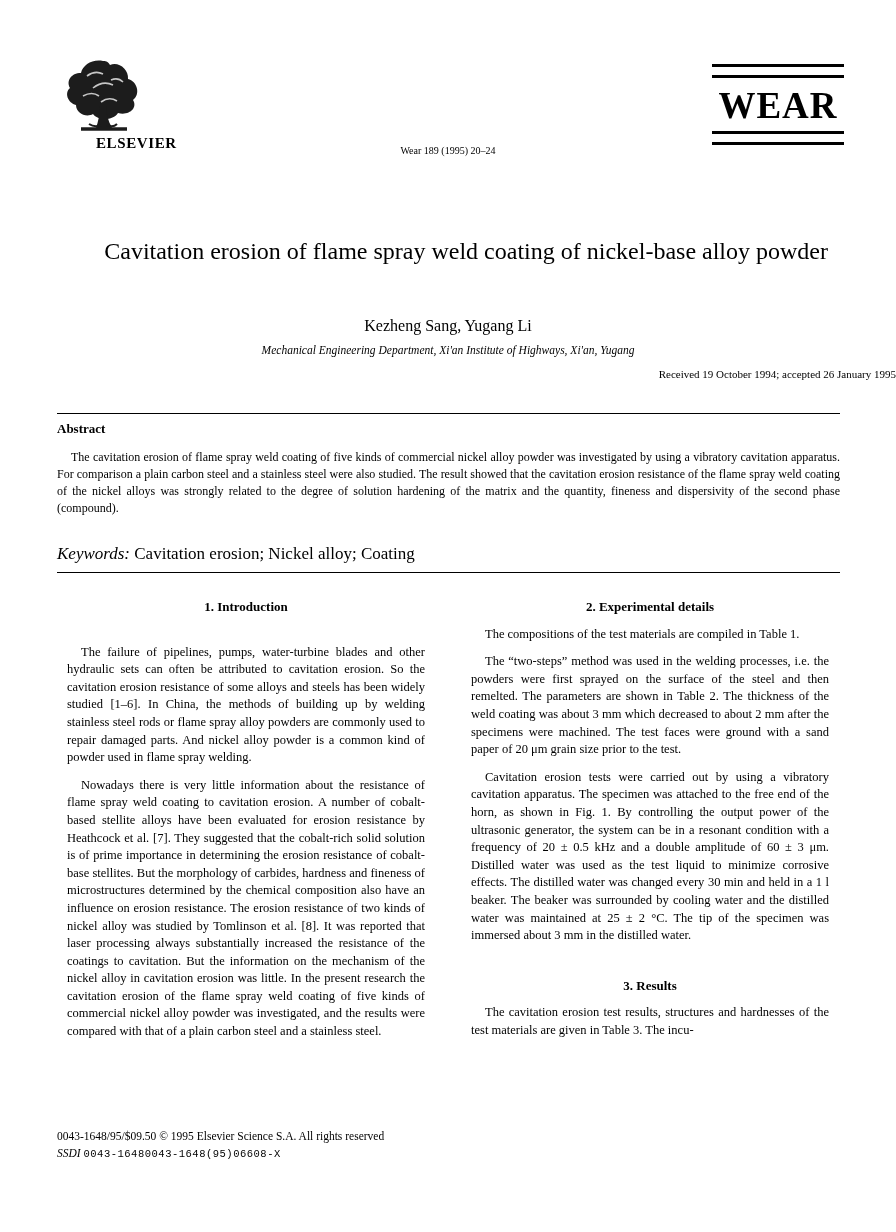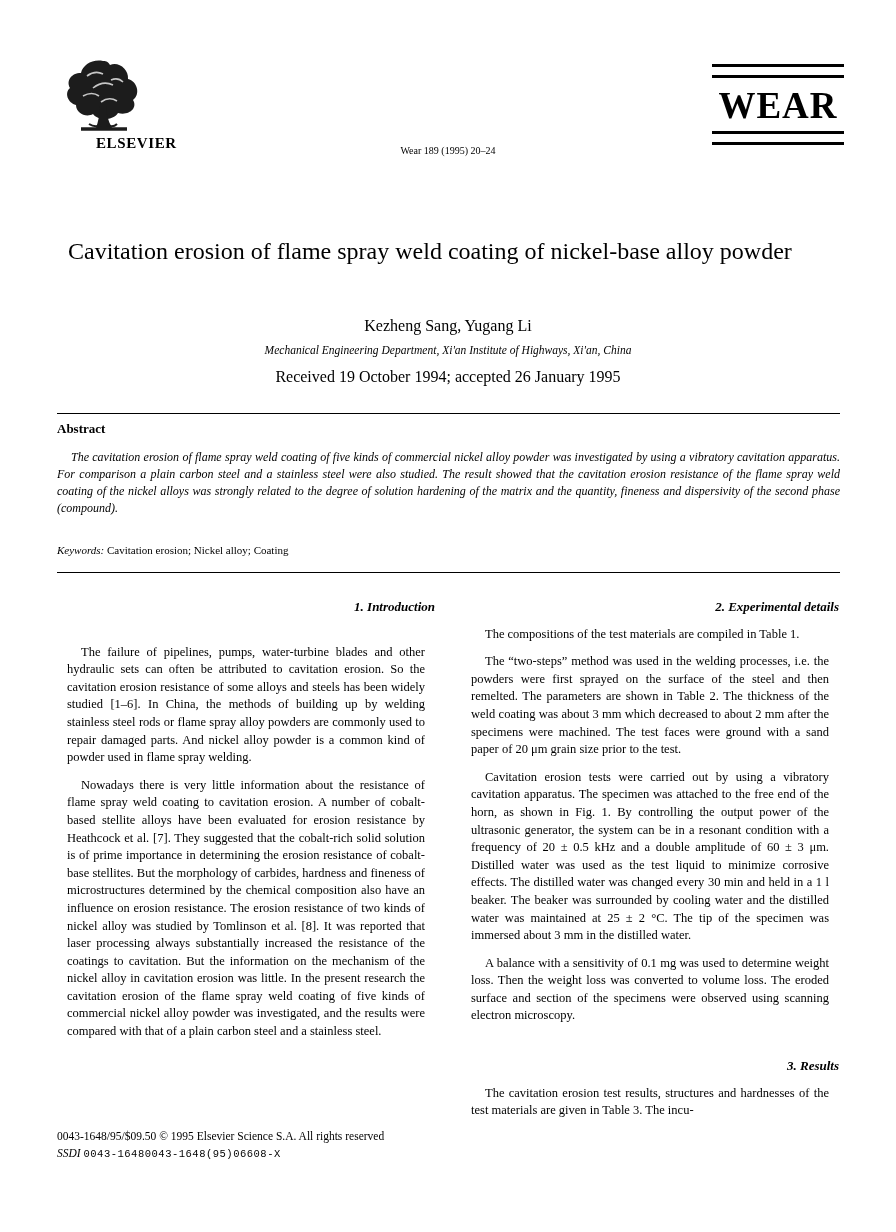--- a/index.html
+++ b/index.html
@@ -33,60 +33,59 @@
     border-top:3px solid #000;
     border-bottom:3px solid #000;
   }
   .wear-text {
     font-size:37px; font-weight:bold; letter-spacing:1px; line-height:1;
     padding:9px 0 7px 0;
   }
   
   .article-title {
     position:absolute; top:232px; left:68px; right:68px;
-    text-align:left; font-size:24px; line-height:38px; font-weight:normal;
+    text-align:right; font-size:24px; line-height:38px; font-weight:normal;
     margin:0;
   }
   .article-authors {
     position:absolute; top:317px; left:0; right:0;
     text-align:center; font-size:16px;
   }
   .article-affiliation {
     position:absolute; top:344px; left:0; right:0;
     text-align:center; font-size:11.5px; font-style:italic;
   }
   .article-history {
     position:absolute; top:368px; left:0; right:0;
-    text-align:center; font-size:16px;
+    text-align:right; font-size:11px;
   }
   .rule { position:absolute; left:57px; right:56px; border-top:1.5px solid #000; }
   .rule-1 { top:413px; }
   .rule-2 { top:572px; }
   .abstract-heading {
     position:absolute; top:421px; left:57px;
     font-size:13px; font-weight:bold;
   }
   .abstract-text {
     position:absolute; top:449px; left:57px; width:783px;
     font-size:12px; line-height:17px; text-align:justify; text-indent:14px;
     margin:0;
-    font-style:italic;
   }
   .keywords-line {
     position:absolute; top:544px; left:57px; width:783px;
-    font-size:11px;
+    font-size:17px;
   }
   .keywords-label { font-style:italic; }
   
   .columns {
     position:absolute; top:598px; left:57px; width:783px;
     display:flex; gap:26px;
   }
   .col { width:378px; font-size:12.5px; line-height:17.6px; text-align:justify; }
-  .sec-heading { font-weight:bold; font-size:13px; margin:0 0 10px 0; text-align:right;font-style:italic; }
+  .sec-heading { font-weight:bold; font-size:13px; margin:0 0 10px 0; text-align:center; }
   .sec-heading.results { margin-top:32px; }
   .col p { margin:10px; text-indent:14px; }
   .first-intro-para { margin-top:28px !important; }
   
   .page-footer {
     position:absolute; left:57px; top:1128px; font-size:11.5px; line-height:17px;
   }
   .ssdi-label { font-style:italic; }
   .ssdi-code  { font-family:"Liberation Mono", monospace; font-size:10.5px; letter-spacing:.5px; }
 </style>
@@ -111,21 +110,21 @@
   <div class="hdr-citation">Wear 189 (1995) 20–24</div>
 
   <div class="wear-mark">
     <div class="double-rule"></div>
     <div class="wear-text">WEAR</div>
     <div class="double-rule"></div>
   </div>
 
   <h1 class="article-title">Cavitation erosion of flame spray weld coating of nickel-base alloy powder</h1>
   <div class="article-authors">Kezheng Sang, Yugang Li</div>
-  <div class="article-affiliation">Mechanical Engineering Department, Xi'an Institute of Highways, Xi'an, China</div>
+  <div class="article-affiliation">Mechanical Engineering Department, Xi'an Institute of Highways, Xi'an, Yugang</div>
   <div class="article-history">Received 19 October 1994; accepted 26 January 1995</div>
 
   <div class="rule rule-1"></div>
 
   <div class="abstract-heading">Abstract</div>
   <p class="abstract-text">The cavitation erosion of flame spray weld coating of five kinds of commercial nickel alloy powder was investigated by using a vibratory cavitation apparatus. For comparison a plain carbon steel and a stainless steel were also studied. The result showed that the cavitation erosion resistance of the flame spray weld coating of the nickel alloys was strongly related to the degree of solution hardening of the matrix and the quantity, fineness and dispersivity of the second phase (compound).</p>
 
   <div class="keywords-line">
     <span class="keywords-label">Keywords:</span>
     <span>Cavitation erosion; Nickel alloy; Coating</span>
@@ -137,21 +136,20 @@
     <div class="col">
       <div class="sec-heading">1. Introduction</div>
       <p class="first-intro-para">The failure of pipelines, pumps, water-turbine blades and other hydraulic sets can often be attributed to cavitation erosion. So the cavitation erosion resistance of some alloys and steels has been widely studied [1–6]. In China, the methods of building up by welding stainless steel rods or flame spray alloy powders are commonly used to repair damaged parts. And nickel alloy powder is a common kind of powder used in flame spray welding.</p>
       <p>Nowadays there is very little information about the resistance of flame spray weld coating to cavitation erosion. A number of cobalt-based stellite alloys have been evaluated for erosion resistance by Heathcock et al. [7]. They suggested that the cobalt-rich solid solution is of prime importance in determining the erosion resistance of cobalt-base stellites. But the morphology of carbides, hardness and fineness of microstructures determined by the chemical composition also have an influence on erosion resistance. The erosion resistance of two kinds of nickel alloy was studied by Tomlinson et al. [8]. It was reported that laser processing always substantially increased the resistance of the coatings to cavitation. But the information on the mechanism of the nickel alloy in cavitation erosion was little. In the present research the cavitation erosion of the flame spray weld coating of five kinds of commercial nickel alloy powder was investigated, and the results were compared with that of a plain carbon steel and a stainless steel.</p>
     </div>
     <div class="col">
       <div class="sec-heading">2. Experimental details</div>
       <p>The compositions of the test materials are compiled in Table 1.</p>
       <p>The “two-steps” method was used in the welding processes, i.e. the powders were first sprayed on the surface of the steel and then remelted. The parameters are shown in Table 2. The thickness of the weld coating was about 3 mm which decreased to about 2 mm after the specimens were machined. The test faces were ground with a sand paper of 20 μm grain size prior to the test.</p>
       <p>Cavitation erosion tests were carried out by using a vibratory cavitation apparatus. The specimen was attached to the free end of the horn, as shown in Fig. 1. By controlling the output power of the ultrasonic generator, the system can be in a resonant condition with a frequency of 20 ± 0.5 kHz and a double amplitude of 60 ± 3 μm. Distilled water was used as the test liquid to minimize corrosive effects. The distilled water was changed every 30 min and held in a 1 l beaker. The beaker was surrounded by cooling water and the distilled water was maintained at 25 ± 2 °C. The tip of the specimen was immersed about 3 mm in the distilled water.</p>
-      <p>A balance with a sensitivity of 0.1 mg was used to determine weight loss. Then the weight loss was converted to volume loss. The eroded surface and section of the specimens were observed using scanning electron microscopy.</p>
       <div class="sec-heading results">3. Results</div>
       <p>The cavitation erosion test results, structures and hardnesses of the test materials are given in Table 3. The incu-</p>
     </div>
   </div>
 
   <div class="page-footer">
     <div>0043-1648/95/$09.50 © 1995 Elsevier Science S.A. All rights reserved</div>
     <div>
       <span class="ssdi-label">SSDI</span>
       <span class="ssdi-code">0043-16480043-1648(95)06608-X</span>

